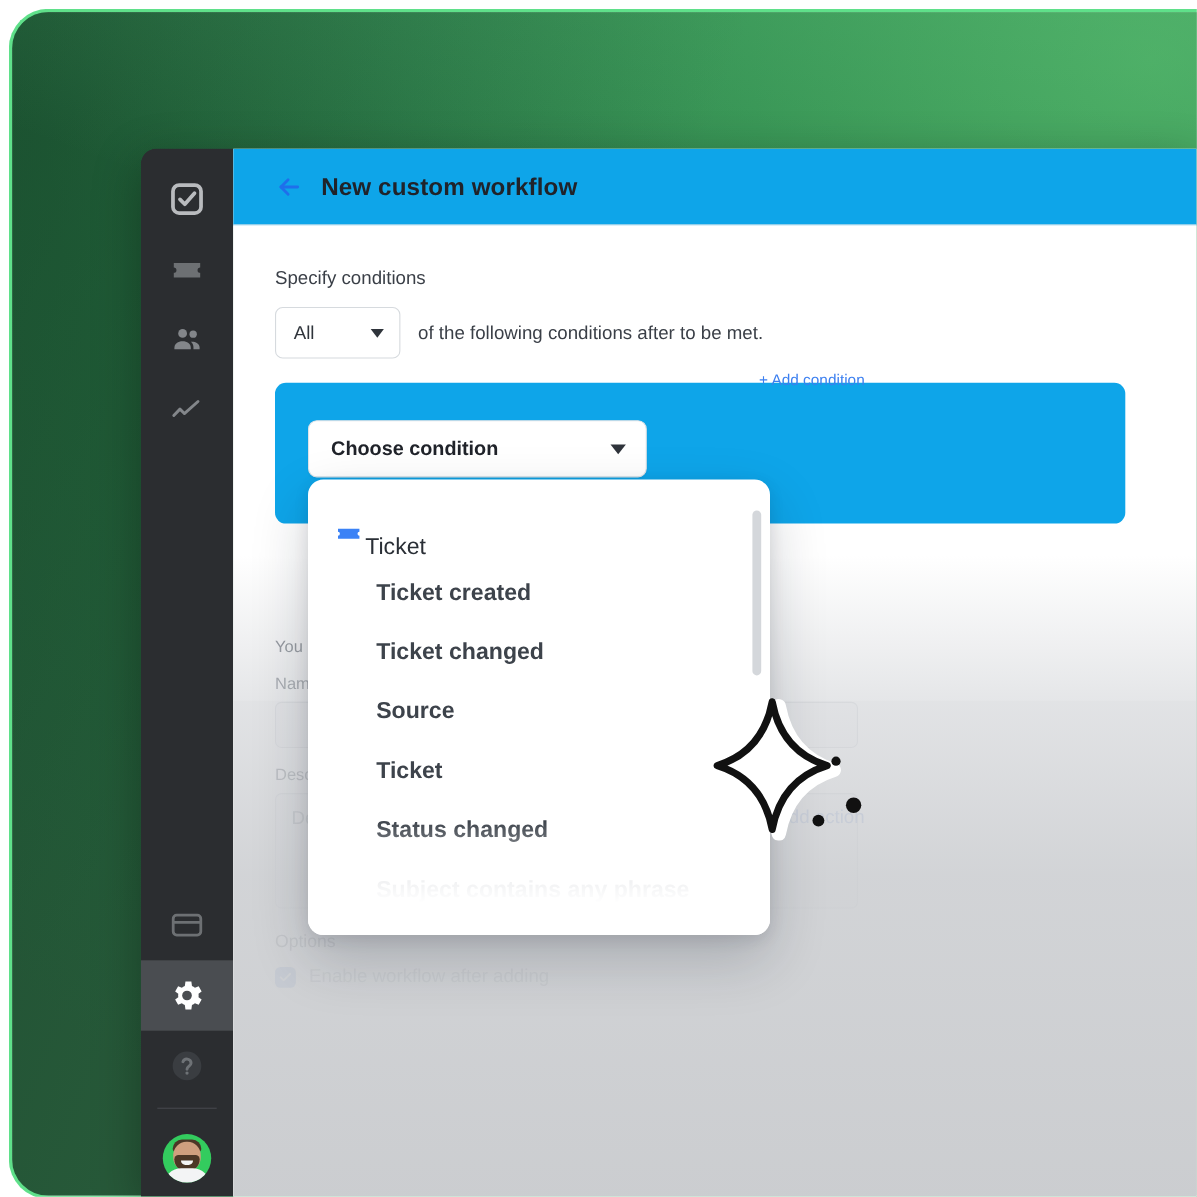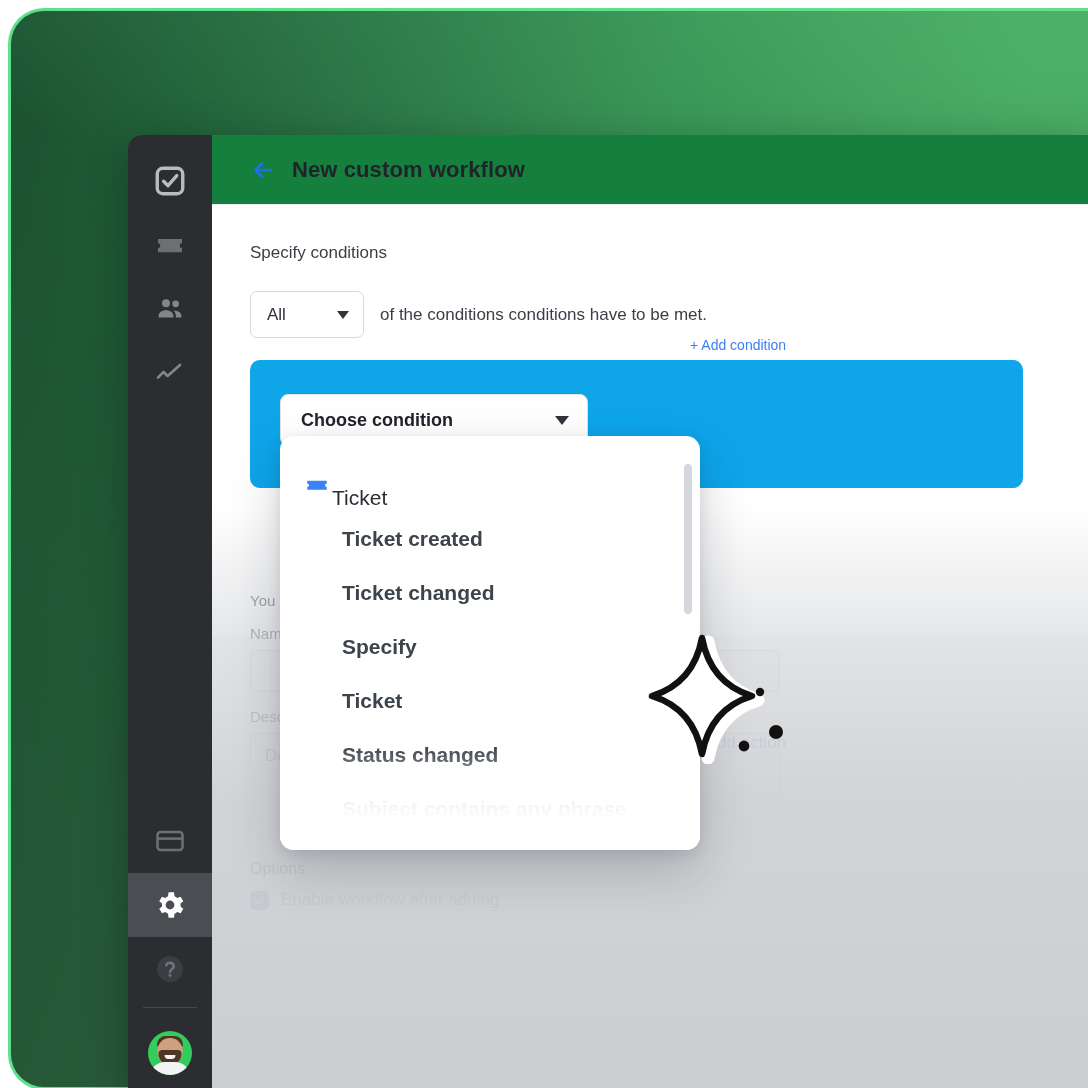--- a/index.html
+++ b/index.html
@@ -107,36 +107,36 @@
     flex: 1 1 auto;
     background: #ffffff;
     position: relative;
     overflow: hidden;
   }
   #topbar {
     height: 70px;
     display: flex; align-items: center;
     padding-left: 38px;
     border-bottom: 1px solid #e8eaec;
-    background: #15803d;
+    background: #0ea5e9;
   }
   #back-arrow { margin-right: 16px; display: flex; align-items: center; }
   #page-title {
     font-size: 22px; font-weight: bold; color: #20232a; letter-spacing: .1px;
   }
 
   #body {
     padding: 38px 0 0 38px;
     position: relative;
     height: calc(100% - 70px);
     background: #fff;
   }
 
   .section-label {
-    font-size: 17px; color: #3a3f47; margin-bottom: 28px;
+    font-size: 17px; color: #3a3f47; margin-bottom: 16px;
   }
 
   
   #match-row { display: flex; align-items: center; gap: 16px; margin-bottom: 22px; text-align: center; }
   #match-select {
     width: 114px; height: 47px;
     border: 1px solid #d6dade; border-radius: 7px; background: #fff;
     display: flex; align-items: center; justify-content: space-between;
     padding: 0 14px 0 16px;
     font-size: 17px; color: #2f343b;
@@ -349,21 +349,21 @@
 
       <div id="body">
 
         <div class="section-label">Specify conditions</div>
 
         <div id="match-row">
           <div id="match-select">
             <span>All</span>
             <span class="caret sm"></span>
           </div>
-          <span id="match-sentence">of the conditions conditions have to be met.</span>
+          <span id="match-sentence">of the following conditions after to be met.</span>
         </div>
 
         <div id="conditions-panel">
           <div id="choose-condition">
             <span>Choose condition</span>
             <span class="caret"></span>
           </div>
         </div>
 
         <div id="add-condition">+ Add condition</div>
@@ -406,21 +406,21 @@
           </span>
           <span class="dd-text">Ticket</span>
         </div>
         <div class="dd-item plain">
           <span class="dd-text">Ticket created</span>
         </div>
         <div class="dd-item plain">
           <span class="dd-text">Ticket changed</span>
         </div>
         <div class="dd-item plain">
-          <span class="dd-text">Specify</span>
+          <span class="dd-text">Source</span>
         </div>
         <div class="dd-item plain">
           <span class="dd-text">Ticket</span>
         </div>
         <div class="dd-item plain">
           <span class="dd-text">Status changed</span>
         </div>
         <div class="dd-item plain faded">
           <span class="dd-text">Subject contains any phrase</span>
         </div>

